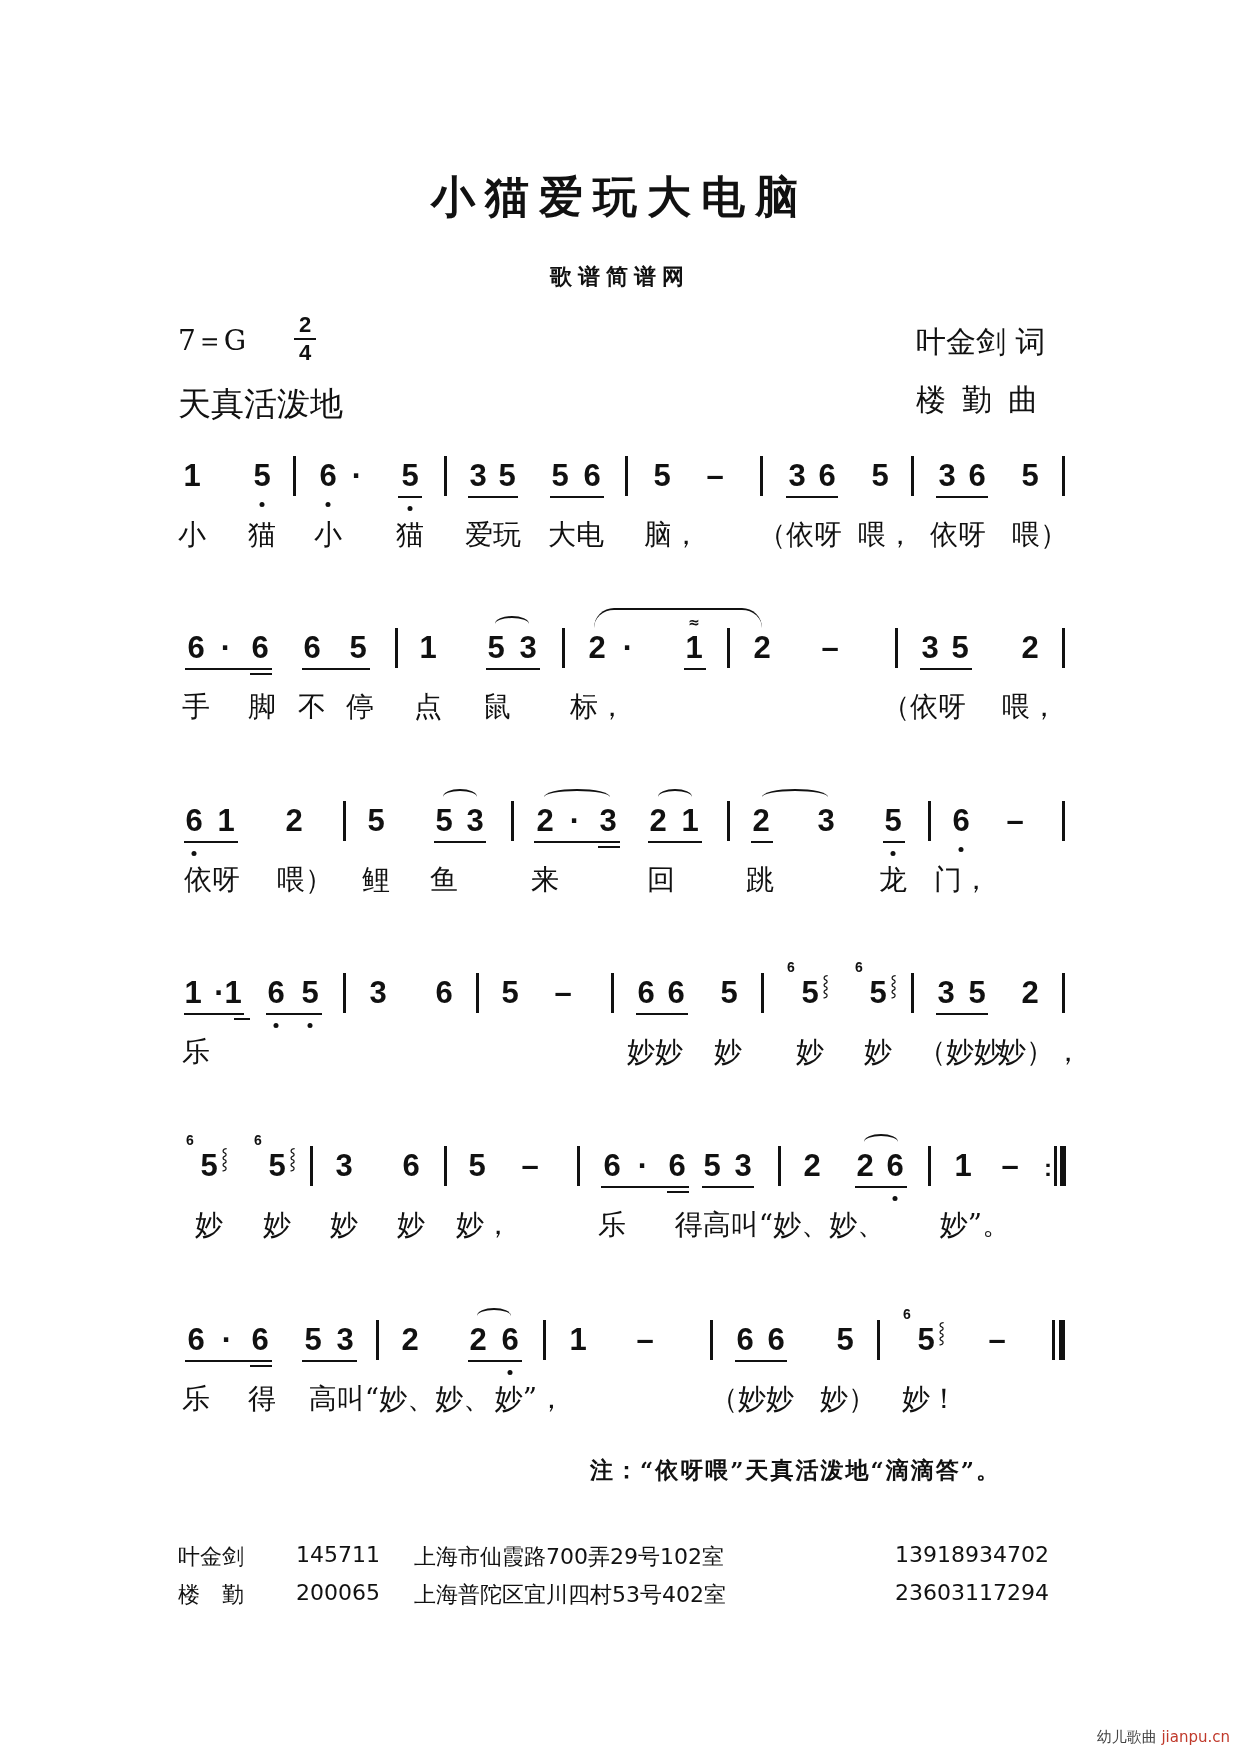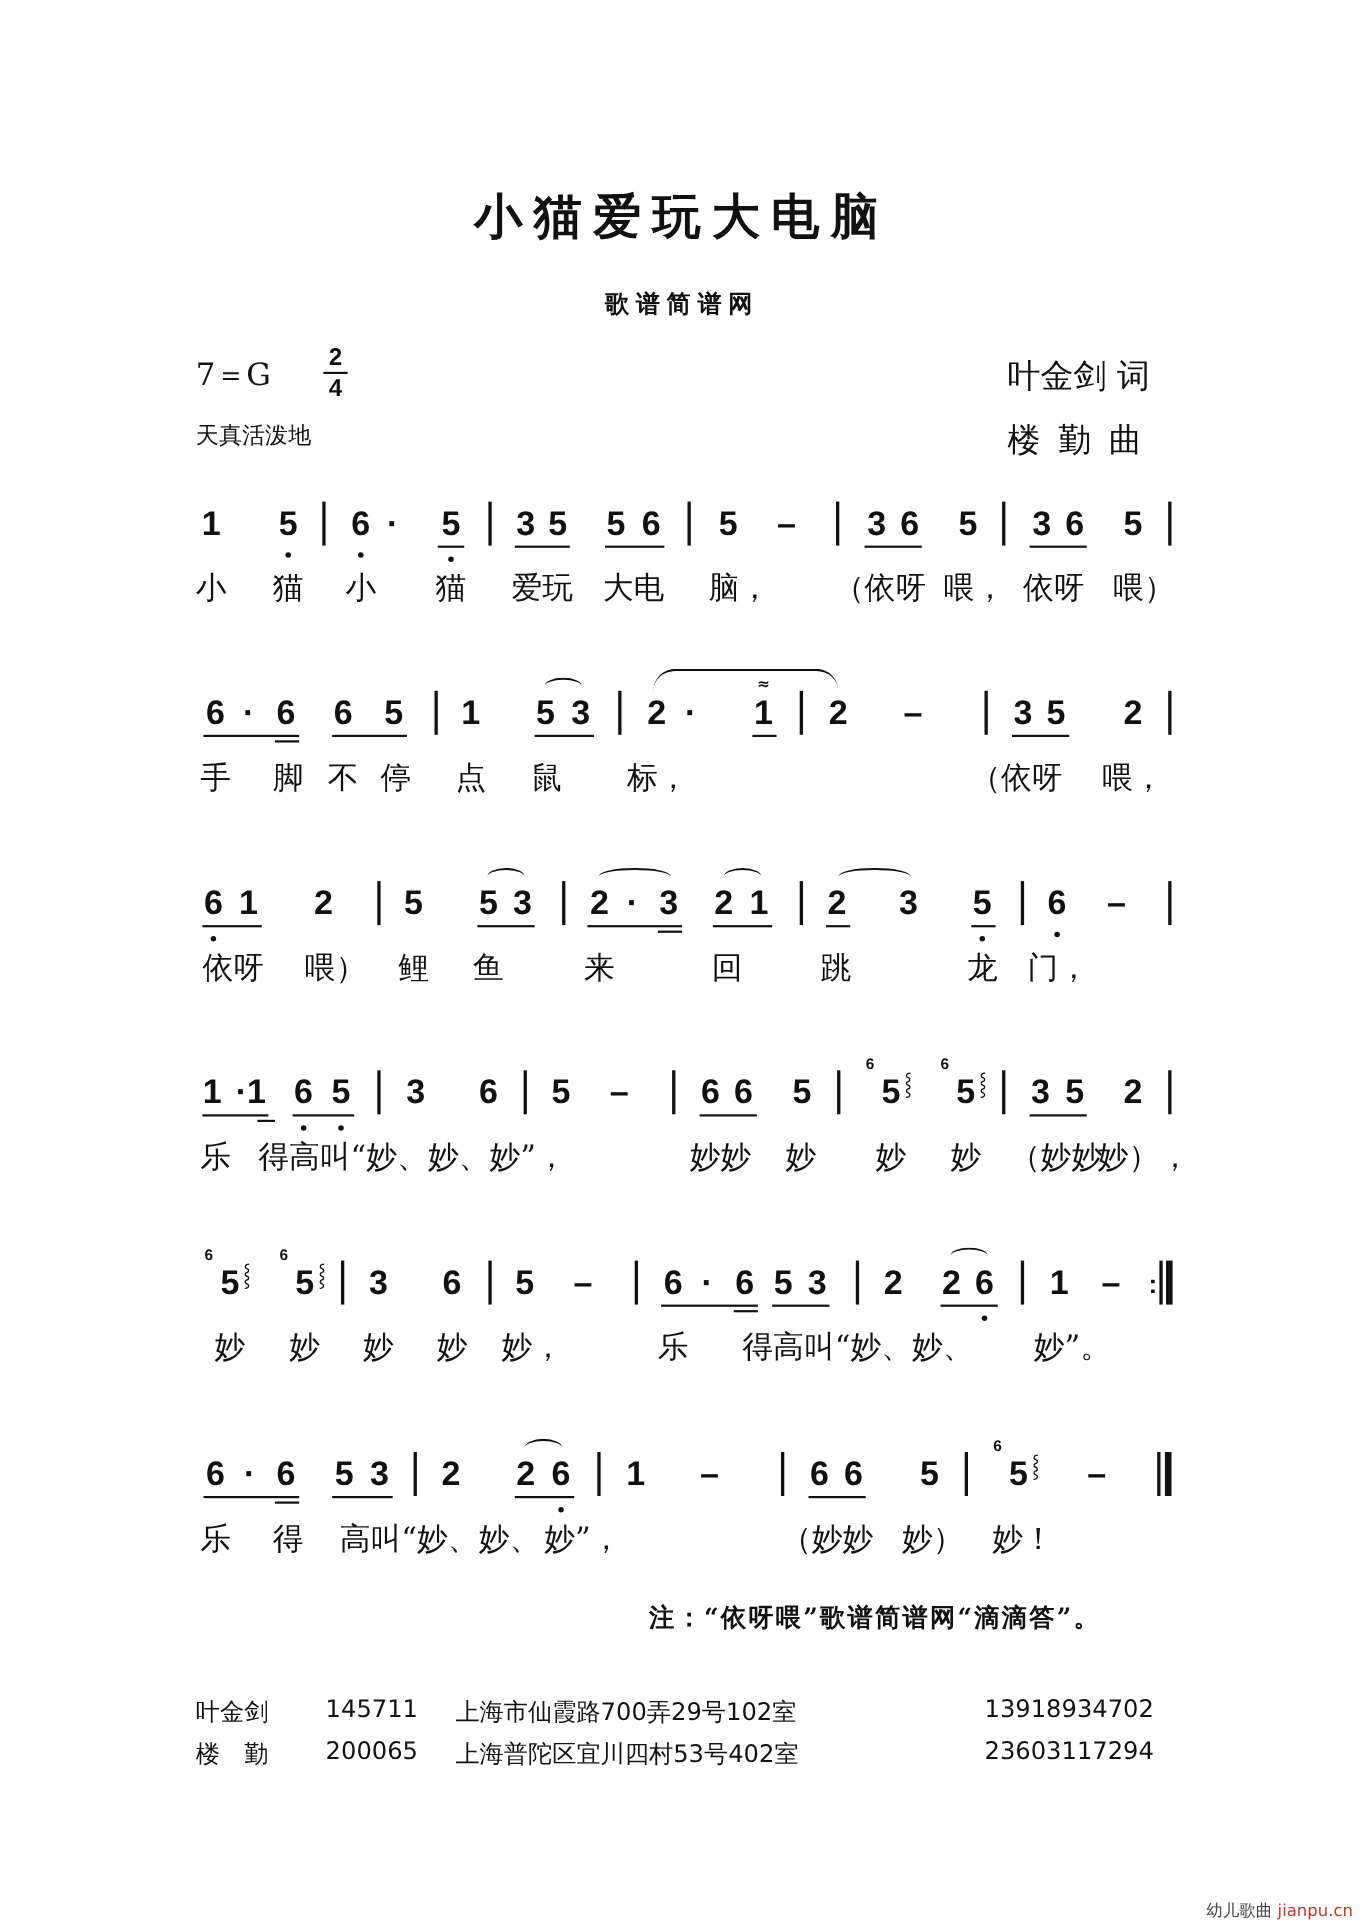--- a/index.html
+++ b/index.html
@@ -3,21 +3,21 @@
 <meta charset="utf-8">
 <style>
   html, body { margin:0; padding:0; background:#ffffff; }
   body { width:1240px; height:1755px; position:relative; overflow:hidden; color:#111; font-family:"DejaVu Sans", sans-serif; }
   .abs { position:absolute; }
   .title { left:0; width:1240px; top:168px; text-align:center; font-family:"DejaVu Sans", sans-serif; font-weight:bold; font-size:44px; letter-spacing:10px; }
   .subtitle { left:0; width:1240px; top:262px; text-align:center; font-family:"DejaVu Serif", serif; font-weight:bold; font-size:22px; letter-spacing:6px; }
   .key { left:178px; top:322px; font-family:"DejaVu Serif", serif; font-size:28px; }
   .timesig { left:294px; top:314px; width:22px; font-family:"Liberation Sans", sans-serif; font-weight:bold; font-size:22px; line-height:22px; text-align:center; }
   .timesig .bar { height:2px; background:#111; margin:2px 0; }
-  .tempo { left:178px; top:382px; font-family:"DejaVu Sans", sans-serif; font-size:21px; }
+  .tempo { left:178px; top:382px; font-family:"DejaVu Sans", sans-serif; font-size:33px; }
   .credit { font-family:"DejaVu Sans", sans-serif; font-size:30px; }
   .credit-lyric { left:916px; top:322px; }
   .credit-music { left:916px; top:380px; letter-spacing:16px; }
 
   
   .row { position:absolute; left:0; width:1240px; height:120px; }
   .n { position:absolute; font-family:"Liberation Sans", sans-serif; font-weight:bold; font-size:31px; transform:translateX(-50%); line-height:36px; top:0; }
   .barl { position:absolute; top:-2px; width:3px; height:40px; background:#111; }
   .ul { position:absolute; height:2px; background:#111; top:38px; }
   .ul2 { top:43px; }
@@ -217,21 +217,20 @@
     <span class="n" style="left:878px;">5</span>
     <span class="wavy" style="left:890px;">⸾</span>
   <span class="barl" style="left:911px;"></span>
   <span class="n" style="left:946px;">3</span>
     <span class="n" style="left:977px;">5</span>
     <span class="ul" style="left:936px;width:52px;"></span>
   <span class="n" style="left:1030px;">2</span>
   <span class="barl" style="left:1062px;"></span>
 
   <span class="lyr" style="left:196px;">乐</span>
-  <span class="lyr" style="left:375px;">得高叫“妙、妙、妙”，</span>
   <span class="lyr" style="left:655px;">妙妙</span>
   <span class="lyr" style="left:728px;">妙</span>
   <span class="lyr" style="left:810px;">妙</span>
   <span class="lyr" style="left:878px;">妙</span>
   <span class="lyr" style="left:960px;">（妙妙</span>
   <span class="lyr" style="left:1040px;">妙），</span>
 </div>
 
 <div class="row" style="top:1148px;">
   <span class="grace" style="left:186px;">6</span>
@@ -313,21 +312,21 @@
 
   <span class="lyr" style="left:196px;">乐</span>
   <span class="lyr" style="left:262px;">得</span>
   <span class="lyr" style="left:400px;">高叫“妙、妙、</span>
   <span class="lyr" style="left:530px;">妙”，</span>
   <span class="lyr" style="left:752px;">（妙妙</span>
   <span class="lyr" style="left:848px;">妙）</span>
   <span class="lyr" style="left:930px;">妙！</span>
 </div>
 
-<div class="abs note">注：“依呀喂”歌谱简谱网“滴滴答”。</div>
+<div class="abs note">注：“依呀喂”天真活泼地“滴滴答”。</div>
 
 <div class="abs contact" style="top:1542px;">
   <span style="left:0;">叶金剑</span>
   <span style="left:118px;">145711</span>
   <span style="left:236px;">上海市仙霞路700弄29号102室</span>
   <span style="left:717px;">13918934702</span>
 </div>
 <div class="abs contact" style="top:1580px;">
   <span style="left:0;">楼　勤</span>
   <span style="left:118px;">200065</span>

